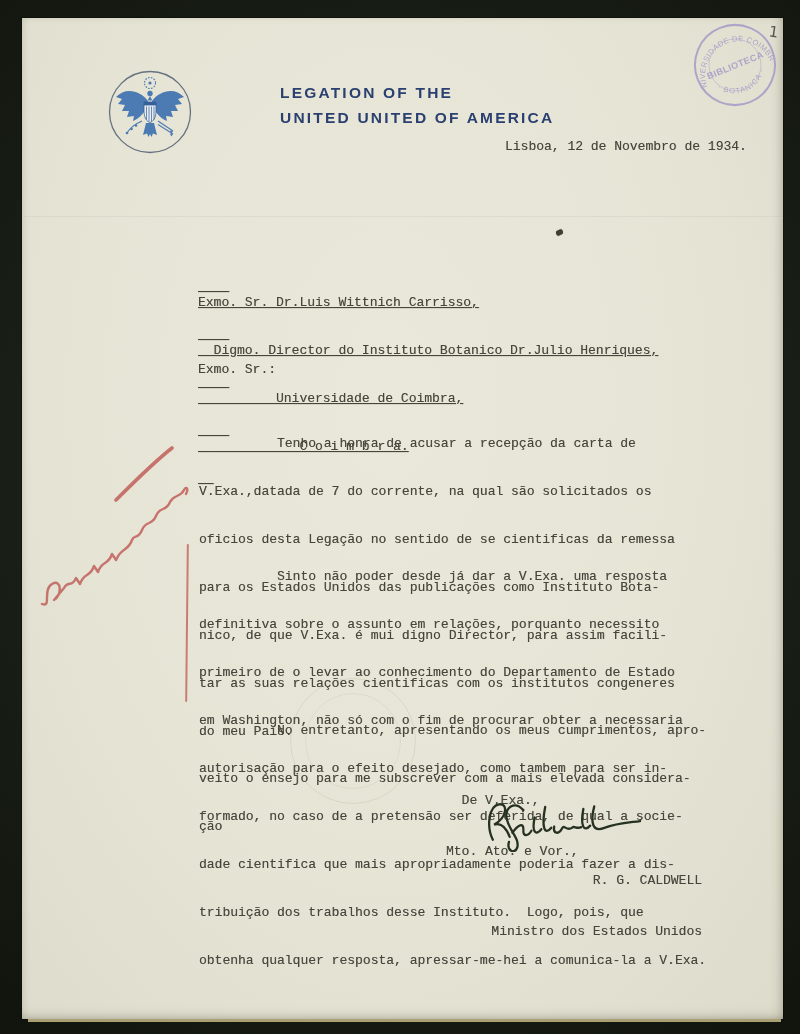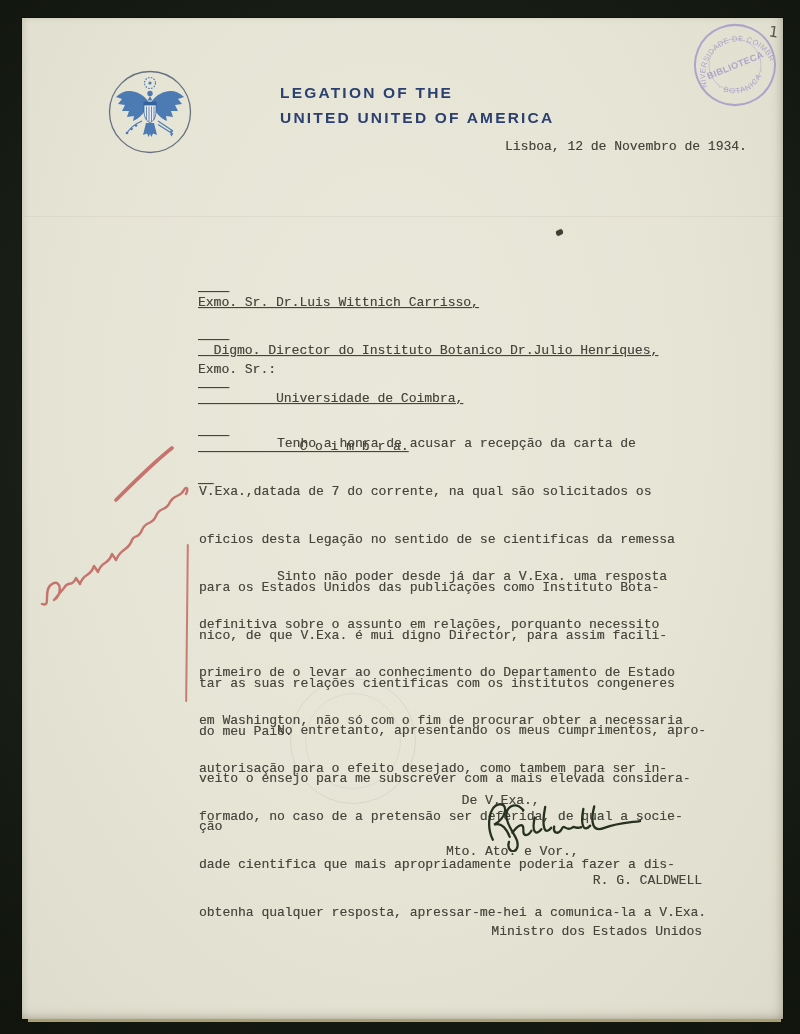--- a/index.html
+++ b/index.html
@@ -142,20 +142,21 @@
   </div>
 
   <div class="type p2">
     <div>          Sinto não poder desde já dar a V.Exa. uma resposta</div>
     <div>definitiva sobre o assunto em relações, porquanto necessito</div>
     <div>primeiro de o levar ao conhecimento do Departamento de Estado</div>
     <div>em Washington, não só com o fim de procurar obter a necessaria</div>
     <div>autorisação para o efeito desejado, como tambem para ser in-</div>
     <div>formado, no caso de a pretensão ser deferida, de qual a socie-</div>
     <div>dade cientifica que mais apropriadamente poderia fazer a dis-</div>
+    <div>tribuição dos trabalhos desse Instituto.  Logo, pois, que</div>
     <div>obtenha qualquer resposta, apressar-me-hei a comunica-la a V.Exa.</div>
   </div>
 
   <div class="type p3">
     <div>          No entretanto, apresentando os meus cumprimentos, apro-</div>
     <div>veito o ensejo para me subscrever com a mais elevada considera-</div>
     <div>ção</div>
   </div>
 
   <div class="type closing">

